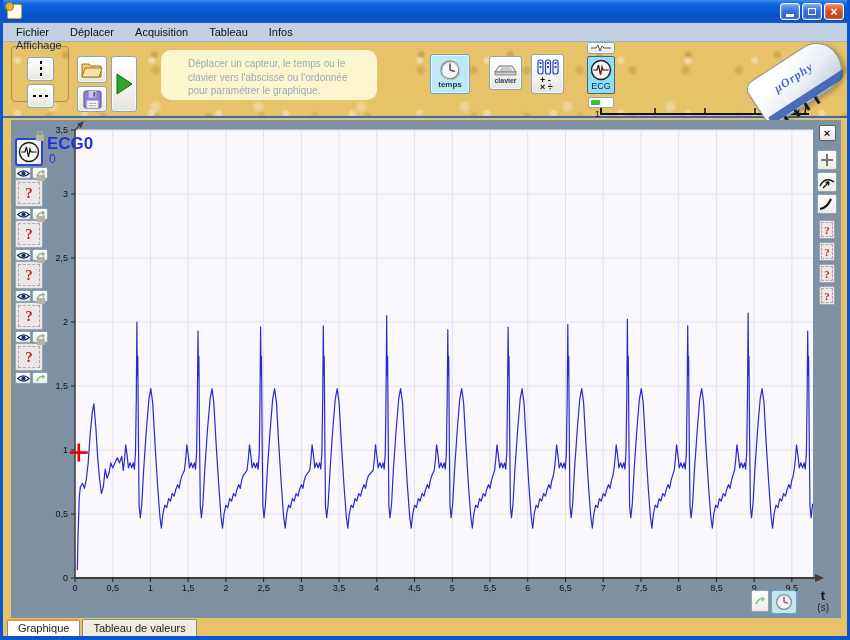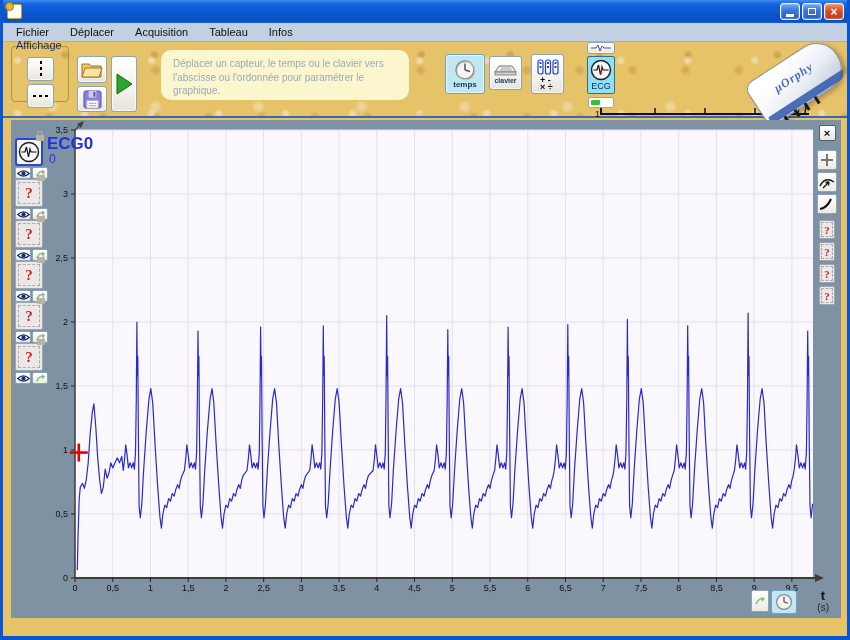--- a/index.html
+++ b/index.html
@@ -37,22 +37,22 @@
       radial-gradient(circle at 88% 60%, rgba(150,105,20,.24) 2px, rgba(150,105,20,0) 6px);
     background-size:67px 53px,89px 71px,103px 83px,53px 47px;
     border-bottom:2px solid #3A68B0;}
   .xpbtn{background:linear-gradient(#ffffff,#f3f2ec 60%,#e6e4da);border:1px solid #8da4bd;border-radius:3px;
     box-shadow:inset 0 0 0 1px rgba(255,255,255,.65);display:flex;align-items:center;justify-content:center;position:absolute;}
   .groupbox{position:absolute;left:8px;top:4px;width:58px;height:56px;border:1px solid rgba(110,85,25,.45);border-radius:4px;}
   .groupbox .legend{position:absolute;left:2px;top:-8px;font-size:11px;color:#16336b;padding:0 2px;}
   .dashv{width:2px;height:16px;background:repeating-linear-gradient(#000 0 3px,transparent 3px 6px);}
   .dashh{width:16px;height:2px;background:repeating-linear-gradient(90deg,#000 0 3px,transparent 3px 6px);}
   .lbl-tiny{font-size:8px;font-weight:bold;color:#15355a;line-height:1;}
-  .hintbox{position:absolute;left:158px;top:8px;width:248px;height:50px;background:#FBF6CD;border-radius:10px;
-    padding:7px 12px;font-size:10px;color:#9AAABF;line-height:1.35;}
+  .hintbox{position:absolute;left:158px;top:8px;width:216px;height:50px;background:#FBF6CD;border-radius:10px;
+    padding:7px 27px;font-size:10px;color:#9AAABF;line-height:1.35;}
   .bluebtn{background:#BFE7F4;border:1px solid #6FA3C0;border-radius:3px;box-shadow:inset 0 0 0 1px #e4f6fb;
     display:flex;flex-direction:column;align-items:center;justify-content:center;position:absolute;}
   
   .module-minibtn{left:584px;top:0px;width:28px;height:12px;}
   .module-panel{position:absolute;left:584px;top:14px;width:28px;height:38px;background:#8FE0F2;
     border:1px solid #3a6a8a;border-radius:2px;display:flex;flex-direction:column;align-items:center;justify-content:center;gap:1px;}
   .module-label{font-size:9px;font-weight:normal;color:#0a2a6a;line-height:1;}
   .ledbox{position:absolute;left:585px;top:55px;width:26px;height:11px;background:#fdfdfd;border:1px solid #98a8b8;border-radius:2px;}
   .ledbox i{position:absolute;left:2px;top:2px;width:9px;height:5px;background:#35c235;border-radius:1px;}
   .chan-num{position:absolute;left:592px;top:67px;font-size:9px;color:#111;}
@@ -165,21 +165,21 @@
     <div class="xpbtn" style="left:108px;top:14px;width:26px;height:56px;">
       <svg width="20" height="24" viewBox="0 0 20 24">
         <polygon points="3,2 18,12 3,22" fill="#2EA52E" stroke="#166616" stroke-width="1"></polygon>
       </svg>
     </div>
 
     <div class="hintbox">
       <span>Déplacer un capteur, le temps ou le clavier vers l'abscisse ou l'ordonnée pour paramétrer le graphique.</span>
     </div>
 
-    <div class="bluebtn" style="left:427px;top:12px;width:40px;height:40px;margin-left:15px;">
+    <div class="bluebtn" style="left:427px;top:12px;width:40px;height:40px;">
       <svg width="22" height="22" viewBox="0 0 22 22">
         <circle cx="11" cy="11" r="9" fill="#f4f4f4" stroke="#8a8a8a" stroke-width="1.5"></circle>
         <circle cx="11" cy="11" r="9" fill="none" stroke="#c8c8c8" stroke-width="1" transform="translate(1,1)"></circle>
         <line x1="11" y1="11" x2="11" y2="4.5" stroke="#555" stroke-width="1.5"></line>
         <line x1="11" y1="11" x2="16" y2="12.5" stroke="#555" stroke-width="1.5"></line>
       </svg>
       <span class="lbl-tiny">temps</span>
     </div>
 
     <div class="xpbtn" style="left:486px;top:14px;width:33px;height:34px;flex-direction:column;">
@@ -523,14 +523,18 @@
           <circle cx="11" cy="11" r="9" fill="#f4f4f4" stroke="#8a8a8a" stroke-width="1.5"></circle>
           <line x1="11" y1="11" x2="11" y2="4.5" stroke="#555" stroke-width="1.5"></line>
           <line x1="11" y1="11" x2="16" y2="12.5" stroke="#555" stroke-width="1.5"></line>
         </svg>
       </div>
     </div>
     <span class="axislabel-t">t</span>
     <span class="axislabel-s">(s)</span>
   </div>
 
+  <div class="tabbar">
+    <div class="tab active">Graphique</div>
+    <div class="tab">Tableau de valeurs</div>
+  </div>
 
 </div>
 
 </body></html>

